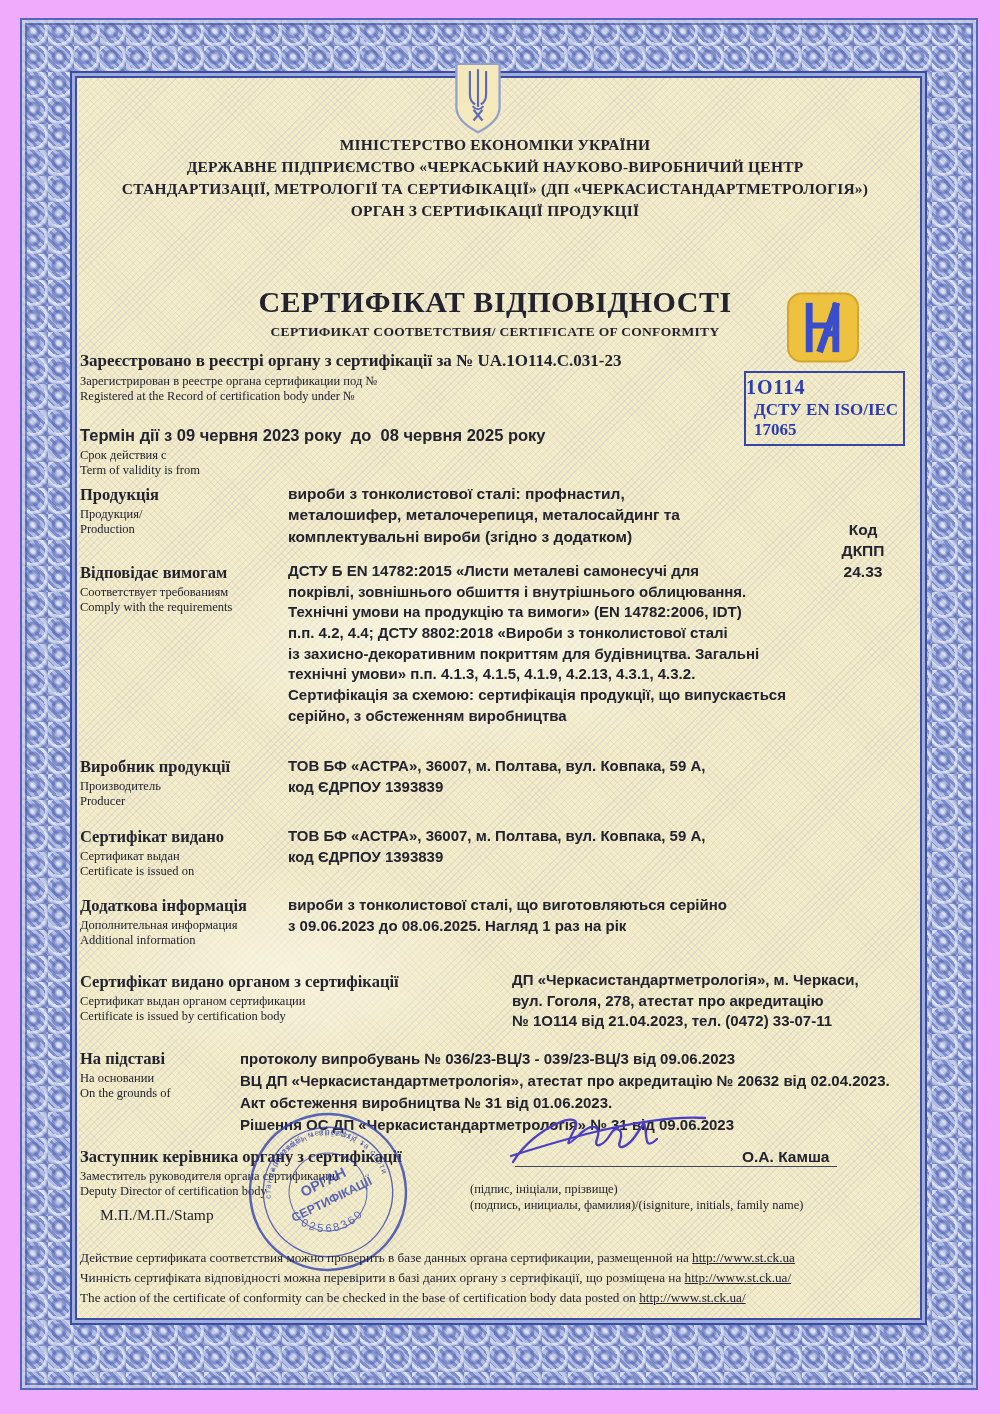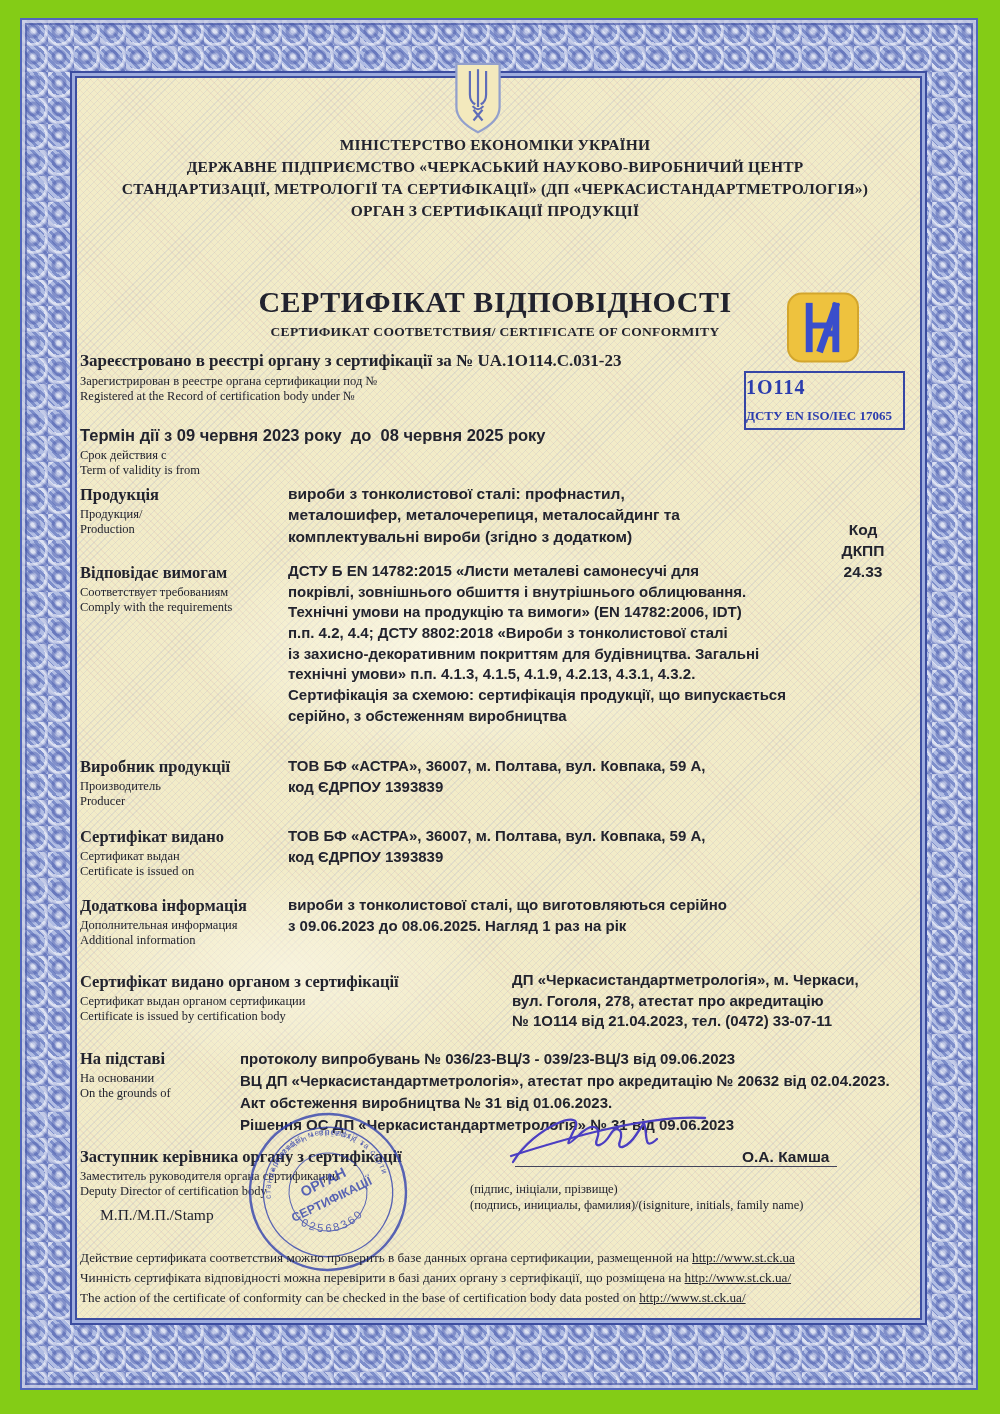--- a/index.html
+++ b/index.html
@@ -1,16 +1,16 @@
 <!DOCTYPE html>
 <html><head>
 <meta charset="utf-8">
 <style>
   html,body{margin:0;padding:0;background:#e8e8e8;}
-  .page{position:relative;width:1000px;height:1414px;margin:0 auto;background:#84cc16;
+  .page{position:relative;width:1000px;height:1414px;margin:0 auto;background:#f0abfc;
         font-family:"Liberation Serif",serif;color:#22232e;overflow:hidden;}
   
   .band{position:absolute;left:20px;top:18px;right:22px;bottom:24px;
         background-color:#93a3d8;
         background-image:
           repeating-radial-gradient(circle at 11px 11px, rgba(255,255,255,.55) 0 2px, rgba(83,99,176,.5) 5px 7px, transparent 8px 12px),
           repeating-linear-gradient(45deg, rgba(255,255,255,.28) 0 3px, rgba(72,88,168,.28) 3px 6px);
         background-size:26px 26px,18px 18px;
         border:2px solid #5266bb;
         box-shadow: inset 0 0 0 3px rgba(255,255,255,.6), inset 0 0 0 5px rgba(68,84,164,.6);}
@@ -30,21 +30,21 @@
   .subtitle{font-weight:bold;font-size:13.5px;letter-spacing:.3px;text-align:center;margin-top:5px;}
   .lab{font-weight:bold;font-size:16.5px;line-height:1.1;}
   .sub{font-size:12.5px;line-height:1.22;margin-top:3px;}
   .sub2{font-size:12.5px;line-height:1.22;}
   .val{font-family:"Liberation Sans",sans-serif;font-weight:bold;font-size:15px;line-height:1.38;white-space:pre-line;}
   .pre{white-space:pre;}
   .term-main{font-family:"Liberation Sans",sans-serif;font-weight:bold;font-size:16.5px;}
   .blue{color:#2b3cae;}
   .accbox{border:2px solid #3646a6;text-align:left;padding:3px 0 4px 0;}
   .accnum{font-weight:bold;font-size:20px;letter-spacing:1px;}
-  .accstd{font-weight:bold;font-size:13px;margin-top:9px;}
+  .accstd{font-weight:bold;font-size:17px;margin-top:1px;padding-left:8px;}
   .code-block{font-family:"Liberation Sans",sans-serif;font-weight:bold;font-size:15.5px;line-height:1.35;text-align:center;white-space:pre-line;margin-top:37px;}
   .sig-line{height:0;border-top:1.5px solid #43445c;}
   .cap{font-size:12.5px;text-align:left;}
   .mp{font-size:15.5px;}
   .foot{font-size:13.2px;line-height:1.52;}
   .lnk{text-decoration:underline;}
   .stamp{opacity:.78;transform:rotate(-14deg);}
 </style>
 </head>
 <body>

